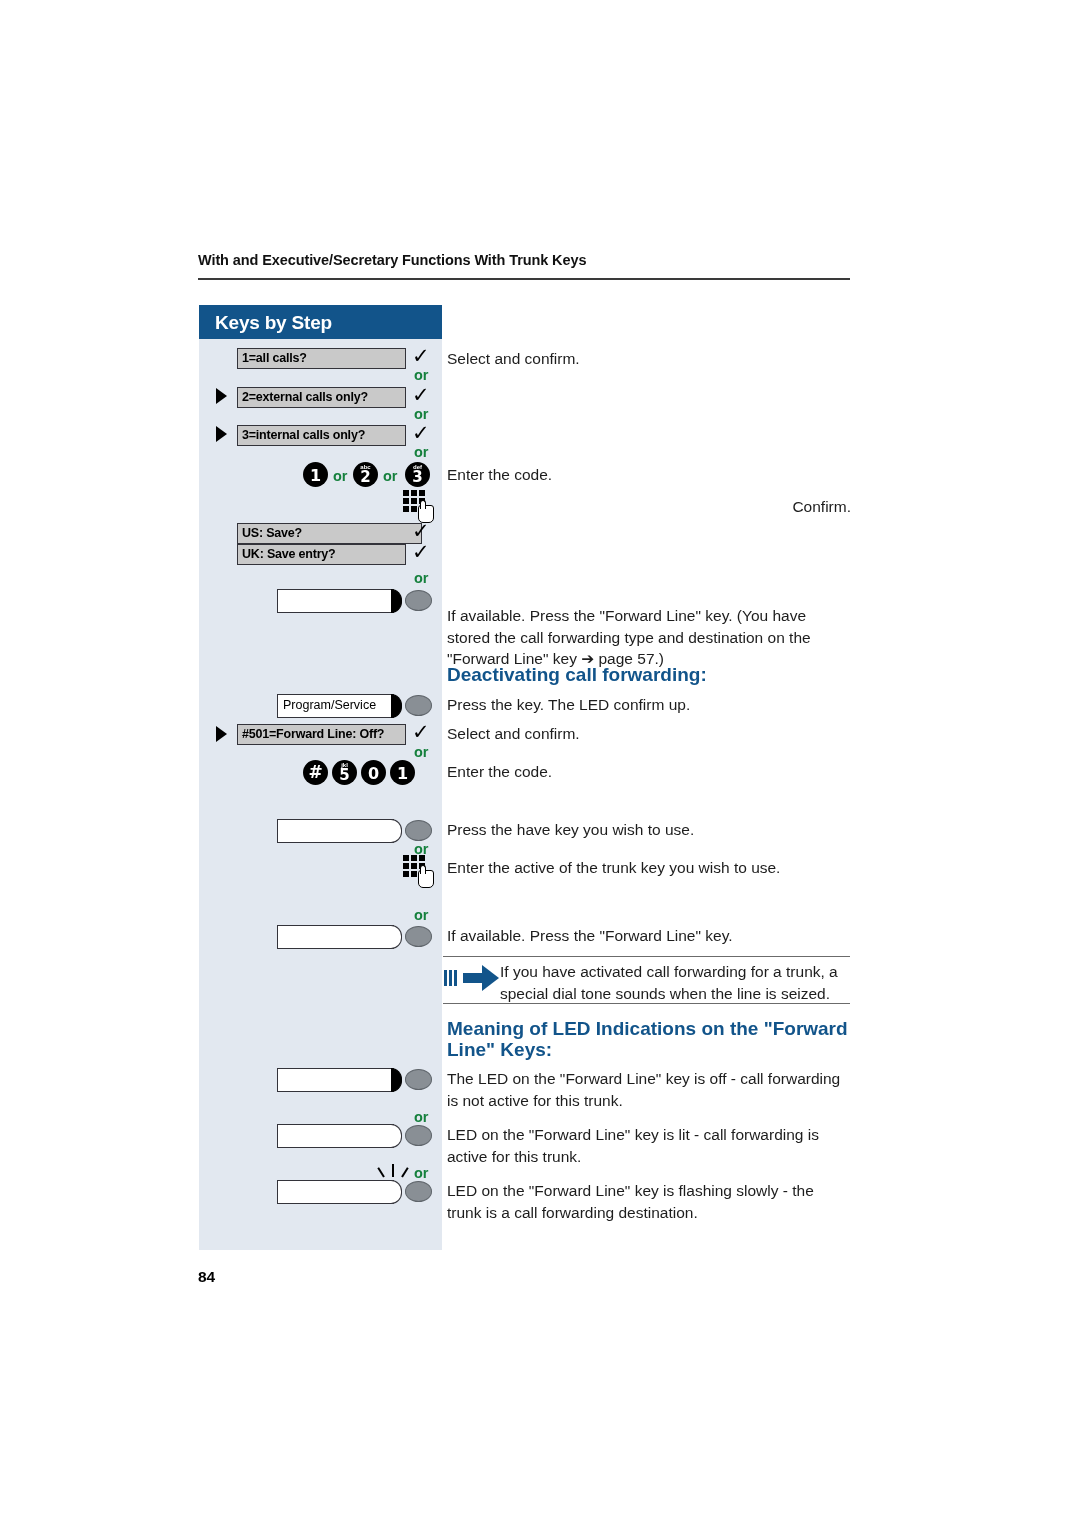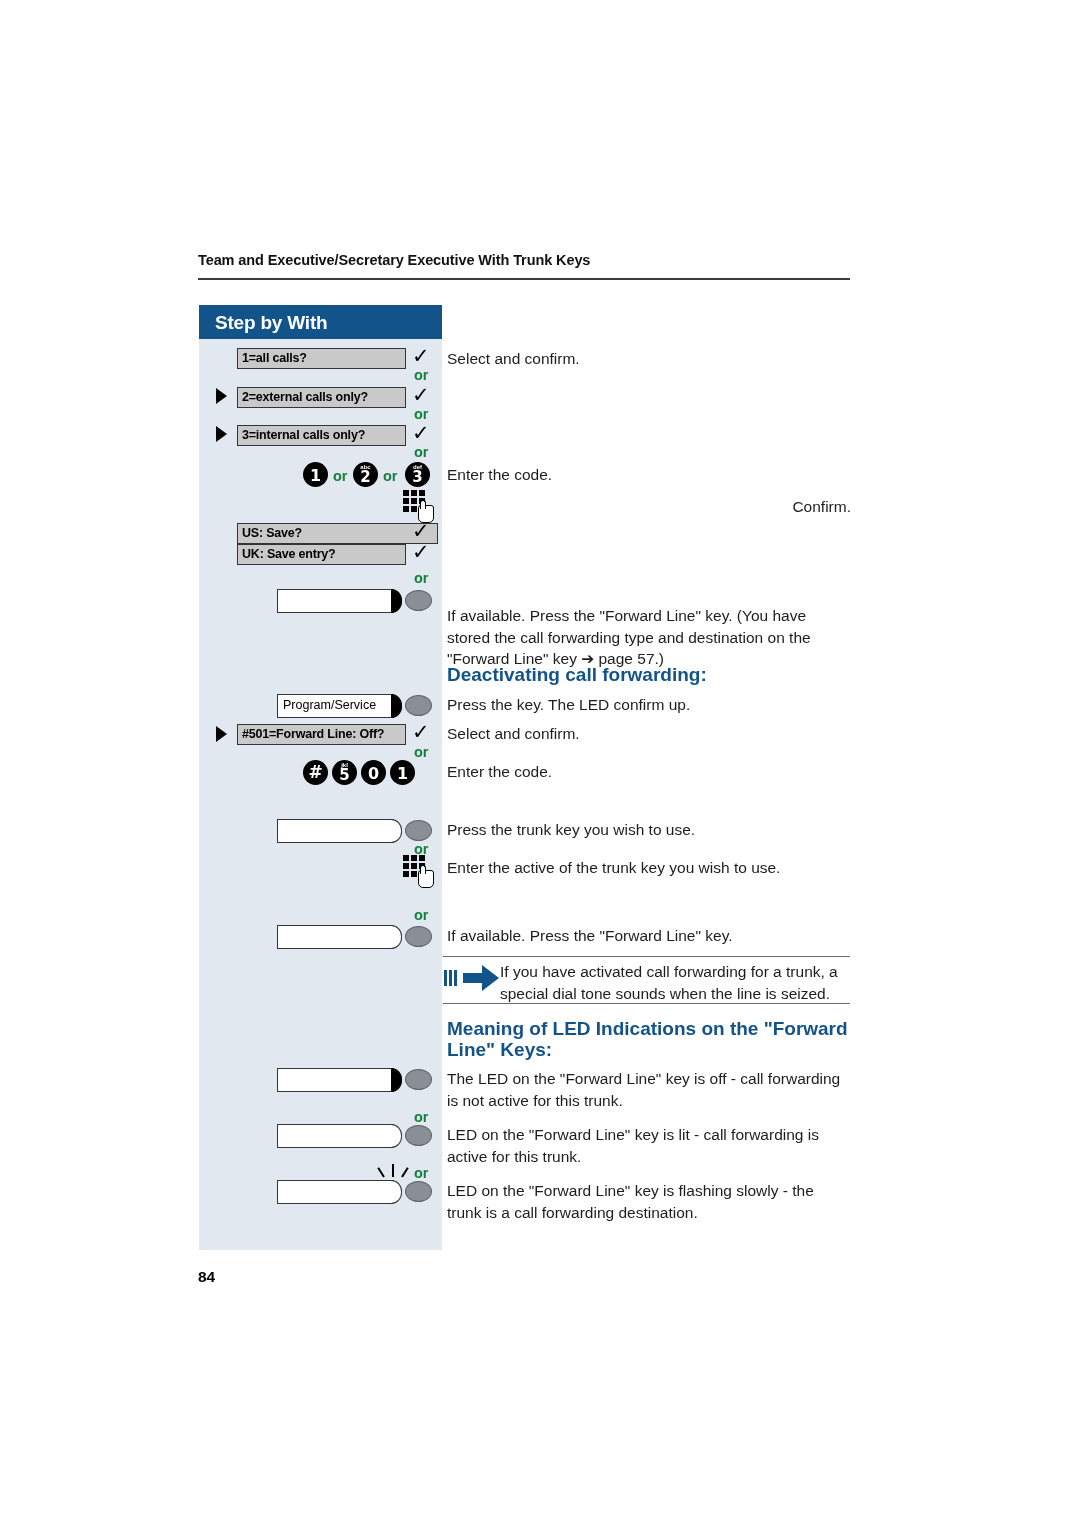--- a/index.html
+++ b/index.html
@@ -304,26 +304,26 @@
     font-size: 15.5px;
     font-weight: bold;
     color: #000;
   }
 </style>
 </head>
 <body>
 
 <div class="page">
 
-  <div class="runhead">Team and Executive/Secretary Executive With Trunk Keys</div>
+  <div class="runhead">With and Executive/Secretary Functions With Trunk Keys</div>
   <div class="runhead-rule"></div>
 
   <div class="sidebar"></div>
   <div class="sbs-header">
-    <span>Step by With</span>
+    <span>Keys by Step</span>
   </div>
 
   <div class="disp" style="left:237px; top:348px; width:169px;">
     <span>1=all calls?</span>
   </div>
   <div class="ok" style="left:412px; top:346px;">✓</div>
   <div class="orw" style="left:414px; top:367px;">or</div>
 
   <div class="tri" style="left:216px; top:388px;"></div>
   <div class="disp" style="left:237px; top:387px; width:169px;text-align:center;">
@@ -359,21 +359,21 @@
       <i style="left:16px; top:0px;"></i>
     <i style="left:0px;  top:8px;"></i>
       <i style="left:8px;  top:8px;"></i>
       <i style="left:16px; top:8px;"></i>
     <i style="left:0px;  top:16px;"></i>
       <i style="left:8px; top:16px;"></i>
       <i style="left:16px; top:16px;"></i>
     <div class="hand"></div>
   </div>
 
-  <div class="disp" style="left:237px; top:523px; width:201px;">
+  <div class="disp" style="left:237px; top:523px; width:185px;">
     <span>US: Save?</span>
   </div>
   <div class="ok" style="left:412px; top:521px;">✓</div>
 
   <div class="disp" style="left:237px; top:544px; width:169px;">
     <span>UK: Save entry?</span>
   </div>
   <div class="ok" style="left:412px; top:542px;">✓</div>
   <div class="orw" style="left:414px; top:570px;">or</div>
 
@@ -475,21 +475,21 @@
   <div class="body" style="left:447px; top:605px; width:404px;">If available. Press the "Forward Line" key. (You have stored the call forwarding type and destination on the "Forward Line" key ➔ page 57.)</div>
 
   <div class="h-blue" style="left:447px; top:664px; width:404px;">Deactivating call forwarding:</div>
 
   <div class="body" style="left:447px; top:694px; width:404px;">Press the key. The LED confirm up.</div>
 
   <div class="body" style="left:447px; top:723px; width:404px;">Select and confirm.</div>
 
   <div class="body" style="left:447px; top:761px; width:404px;">Enter the code.</div>
 
-  <div class="body" style="left:447px; top:819px; width:404px;">Press the trunk key you wish to use.</div>
+  <div class="body" style="left:447px; top:819px; width:404px;">Press the have key you wish to use.</div>
 
   <div class="body" style="left:447px; top:857px; width:404px;">Enter the active of the trunk key you wish to use.</div>
 
   <div class="body" style="left:447px; top:925px; width:404px;">If available. Press the "Forward Line" key.</div>
 
   <div class="note-rule" style="top:956px;"></div>
   <div class="note-icon" style="top:965px;">
     <div class="stripes">
       <i style="left:0px;"></i>
         <i style="left:5px;"></i>

